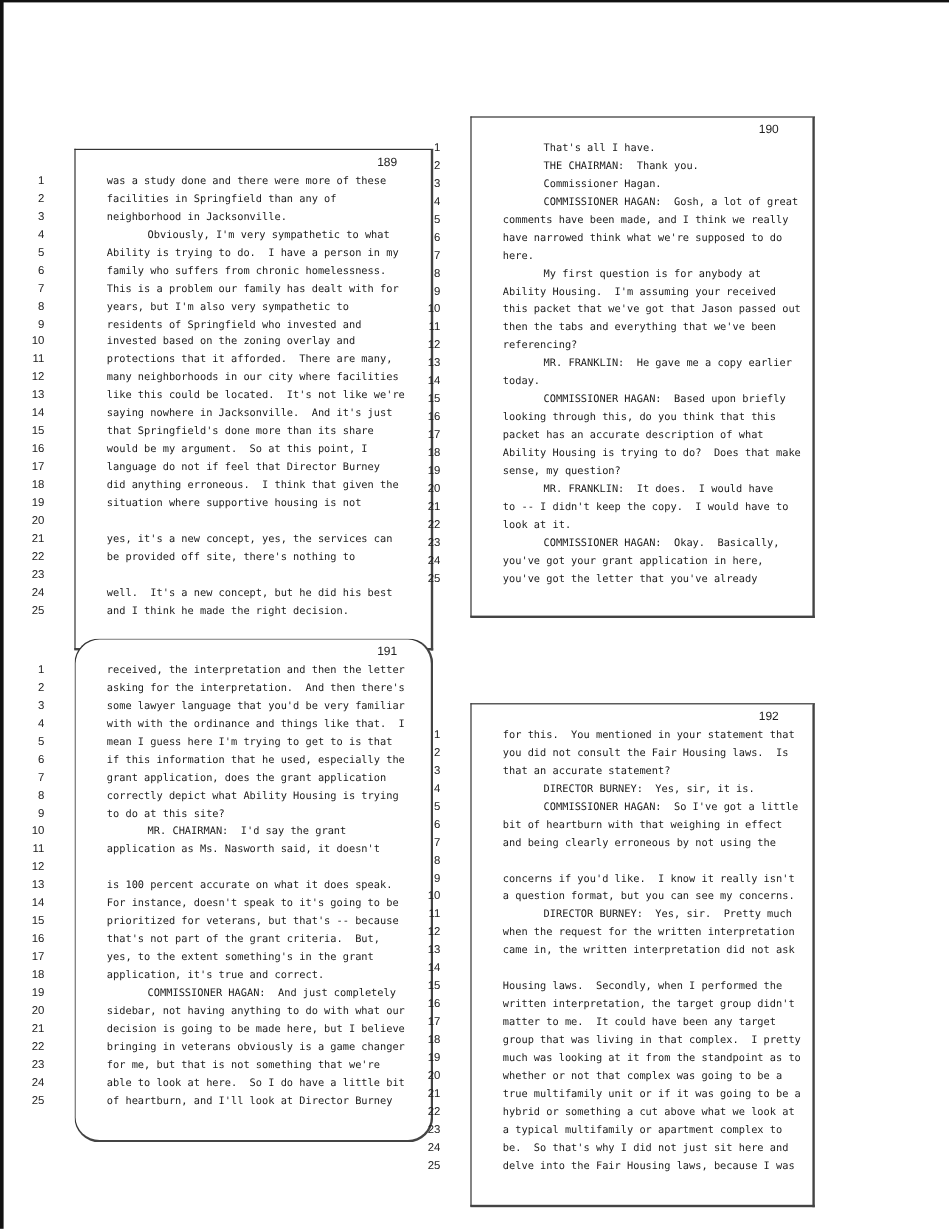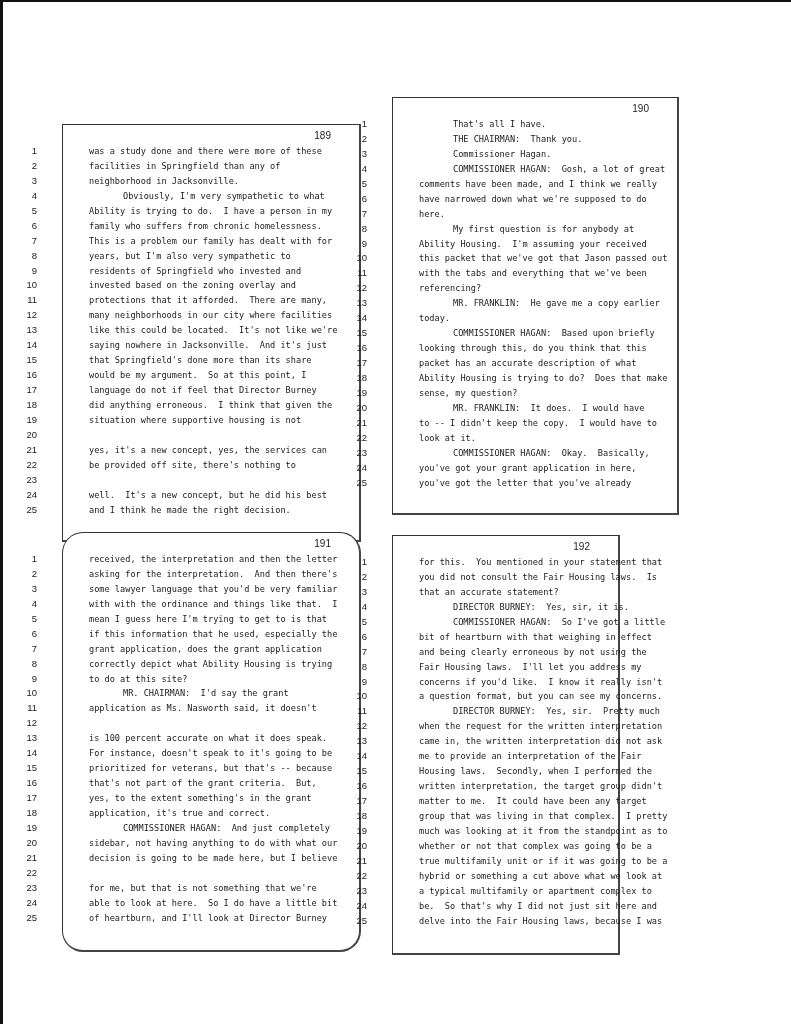--- a/index.html
+++ b/index.html
@@ -75,26 +75,26 @@
 </div>
 
 <div class="page" id="p1" style="left:392px; top:97px; width:287px; height:418px;">
   <div class="page-num">190</div>
   <div class="lines">
       <div class="line"><span class="ln">1</span><span class="txt indent">That's all I have.</span></div>
       <div class="line"><span class="ln">2</span><span class="txt indent">THE CHAIRMAN:  Thank you.</span></div>
       <div class="line"><span class="ln">3</span><span class="txt indent">Commissioner Hagan.</span></div>
       <div class="line"><span class="ln">4</span><span class="txt indent">COMMISSIONER HAGAN:  Gosh, a lot of great</span></div>
       <div class="line"><span class="ln">5</span><span class="txt">comments have been made, and I think we really</span></div>
-      <div class="line"><span class="ln">6</span><span class="txt">have narrowed down what we're supposed to do</span></div>
+      <div class="line"><span class="ln">6</span><span class="txt">have narrowed think what we're supposed to do</span></div>
       <div class="line"><span class="ln">7</span><span class="txt">here.</span></div>
       <div class="line"><span class="ln">8</span><span class="txt indent">My first question is for anybody at</span></div>
       <div class="line"><span class="ln">9</span><span class="txt">Ability Housing.  I'm assuming your received</span></div>
       <div class="line"><span class="ln">10</span><span class="txt">this packet that we've got that Jason passed out</span></div>
-      <div class="line"><span class="ln">11</span><span class="txt">with the tabs and everything that we've been</span></div>
+      <div class="line"><span class="ln">11</span><span class="txt">then the tabs and everything that we've been</span></div>
       <div class="line"><span class="ln">12</span><span class="txt">referencing?</span></div>
       <div class="line"><span class="ln">13</span><span class="txt indent">MR. FRANKLIN:  He gave me a copy earlier</span></div>
       <div class="line"><span class="ln">14</span><span class="txt">today.</span></div>
       <div class="line"><span class="ln">15</span><span class="txt indent">COMMISSIONER HAGAN:  Based upon briefly</span></div>
       <div class="line"><span class="ln">16</span><span class="txt">looking through this, do you think that this</span></div>
       <div class="line"><span class="ln">17</span><span class="txt">packet has an accurate description of what</span></div>
       <div class="line"><span class="ln">18</span><span class="txt">Ability Housing is trying to do?  Does that make</span></div>
       <div class="line"><span class="ln">19</span><span class="txt">sense, my question?</span></div>
       <div class="line"><span class="ln">20</span><span class="txt indent">MR. FRANKLIN:  It does.  I would have</span></div>
       <div class="line"><span class="ln">21</span><span class="txt">to -- I didn't keep the copy.  I would have to</span></div>
@@ -122,44 +122,44 @@
       <div class="line"><span class="ln">12</span></div>
       <div class="line"><span class="ln">13</span><span class="txt">is 100 percent accurate on what it does speak.</span></div>
       <div class="line"><span class="ln">14</span><span class="txt">For instance, doesn't speak to it's going to be</span></div>
       <div class="line"><span class="ln">15</span><span class="txt">prioritized for veterans, but that's -- because</span></div>
       <div class="line"><span class="ln">16</span><span class="txt">that's not part of the grant criteria.  But,</span></div>
       <div class="line"><span class="ln">17</span><span class="txt">yes, to the extent something's in the grant</span></div>
       <div class="line"><span class="ln">18</span><span class="txt">application, it's true and correct.</span></div>
       <div class="line"><span class="ln">19</span><span class="txt indent">COMMISSIONER HAGAN:  And just completely</span></div>
       <div class="line"><span class="ln">20</span><span class="txt">sidebar, not having anything to do with what our</span></div>
       <div class="line"><span class="ln">21</span><span class="txt">decision is going to be made here, but I believe</span></div>
-      <div class="line"><span class="ln">22</span></div>
+      <div class="line"><span class="ln">22</span><span class="txt">bringing in veterans obviously is a game changer</span></div>
       <div class="line"><span class="ln">23</span><span class="txt">for me, but that is not something that we're</span></div>
       <div class="line"><span class="ln">24</span><span class="txt">able to look at here.  So I do have a little bit</span></div>
       <div class="line"><span class="ln">25</span><span class="txt">of heartburn, and I'll look at Director Burney</span></div>
     </div>
 </div>
 
-<div class="page" id="p3" style="left:392px; top:535px; width:228px; height:420px;">
+<div class="page" id="p3" style="left:392px; top:586px; width:287px; height:420px;">
   <div class="page-num">192</div>
   <div class="lines">
       <div class="line"><span class="ln">1</span><span class="txt">for this.  You mentioned in your statement that</span></div>
       <div class="line"><span class="ln">2</span><span class="txt">you did not consult the Fair Housing laws.  Is</span></div>
       <div class="line"><span class="ln">3</span><span class="txt">that an accurate statement?</span></div>
       <div class="line"><span class="ln">4</span><span class="txt indent">DIRECTOR BURNEY:  Yes, sir, it is.</span></div>
       <div class="line"><span class="ln">5</span><span class="txt indent">COMMISSIONER HAGAN:  So I've got a little</span></div>
       <div class="line"><span class="ln">6</span><span class="txt">bit of heartburn with that weighing in effect</span></div>
       <div class="line"><span class="ln">7</span><span class="txt">and being clearly erroneous by not using the</span></div>
-      <div class="line"><span class="ln">8</span><span class="txt">Fair Housing laws.  I'll let you address my</span></div>
+      <div class="line"><span class="ln">8</span></div>
       <div class="line"><span class="ln">9</span><span class="txt">concerns if you'd like.  I know it really isn't</span></div>
       <div class="line"><span class="ln">10</span><span class="txt">a question format, but you can see my concerns.</span></div>
       <div class="line"><span class="ln">11</span><span class="txt indent">DIRECTOR BURNEY:  Yes, sir.  Pretty much</span></div>
       <div class="line"><span class="ln">12</span><span class="txt">when the request for the written interpretation</span></div>
       <div class="line"><span class="ln">13</span><span class="txt">came in, the written interpretation did not ask</span></div>
-      <div class="line"><span class="ln">14</span><span class="txt">me to provide an interpretation of the Fair</span></div>
+      <div class="line"><span class="ln">14</span></div>
       <div class="line"><span class="ln">15</span><span class="txt">Housing laws.  Secondly, when I performed the</span></div>
       <div class="line"><span class="ln">16</span><span class="txt">written interpretation, the target group didn't</span></div>
       <div class="line"><span class="ln">17</span><span class="txt">matter to me.  It could have been any target</span></div>
       <div class="line"><span class="ln">18</span><span class="txt">group that was living in that complex.  I pretty</span></div>
       <div class="line"><span class="ln">19</span><span class="txt">much was looking at it from the standpoint as to</span></div>
       <div class="line"><span class="ln">20</span><span class="txt">whether or not that complex was going to be a</span></div>
       <div class="line"><span class="ln">21</span><span class="txt">true multifamily unit or if it was going to be a</span></div>
       <div class="line"><span class="ln">22</span><span class="txt">hybrid or something a cut above what we look at</span></div>
       <div class="line"><span class="ln">23</span><span class="txt">a typical multifamily or apartment complex to</span></div>
       <div class="line"><span class="ln">24</span><span class="txt">be.  So that's why I did not just sit here and</span></div>

